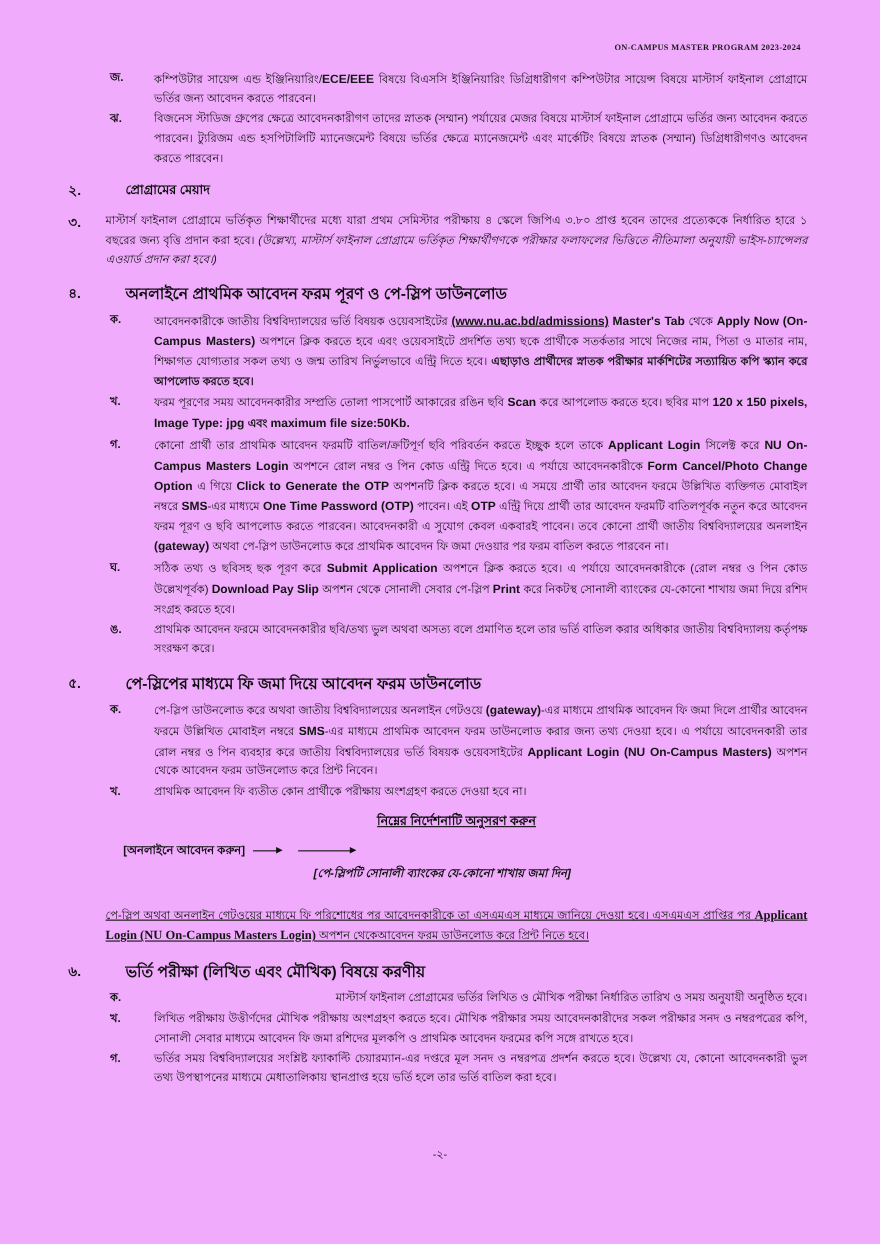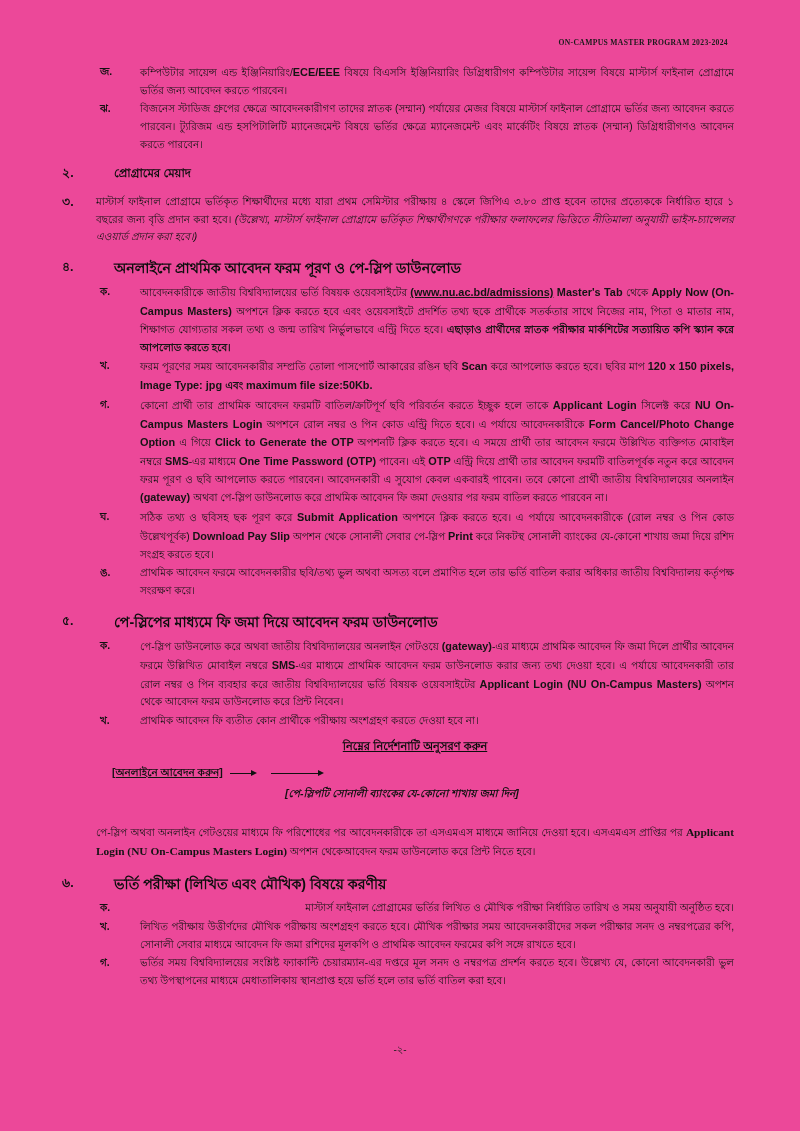--- a/index.html
+++ b/index.html
@@ -6,21 +6,21 @@
   html, body {
     margin: 0;
     padding: 0;
     background: #c8c8c8;
   }
   .page {
     position: relative;
     width: 800px;
     height: 1131px;
     margin: 0 auto;
-    background: #ec4899;
+    background: #f0abfc;
     box-sizing: border-box;
     font-family: "Liberation Sans", "DejaVu Sans", sans-serif;
     color: #111111;
     overflow: hidden;
   }
   .page-inner {
     position: absolute;
     left: 62px;
     top: 38px;
     width: 672px;
@@ -132,21 +132,21 @@
   }
   .flow-row {
     display: flex;
     align-items: center;
     justify-content: flex-start;
     font-size: 10.5px;
     font-weight: 700;
     color: #111;
     white-space: nowrap;
   }
-  .flow-row.r1 { padding-left: 16px; text-decoration: underline; }
+  .flow-row.r1 { padding-left: 16px; }
   .flow-row.r2 {
     justify-content: center;
     margin-top: 4px;
     padding-right: 26px;
     font-style: italic;
   }
   .flow-box { display: inline-block; }
   .arrow {
     display: inline-flex;
     align-items: center;
@@ -264,21 +264,21 @@
         <span class="arrow">
             <span class="shaft long"></span>
             <span class="head"></span>
           </span>
       </div>
       <div class="flow-row r2">
         <span class="flow-box">[পে-স্লিপটি সোনালী ব্যাংকের যে-কোনো শাখায় জমা দিন]</span>
       </div>
     </div>
 
-    <div class="sec-body" style="margin-top:20px;">
+    <div class="sec-body" style="margin-top:20px;text-decoration:underline;">
       <p class="plain"><span>পে-স্লিপ অথবা অনলাইন গেটওয়ের মাধ্যমে ফি পরিশোধের পর আবেদনকারীকে তা এসএমএস মাধ্যমে জানিয়ে দেওয়া হবে। এসএমএস প্রাপ্তির পর </span><span class="serif-en">Applicant Login (NU On-Campus Masters Login) </span><span>অপশন থেকেআবেদন ফরম ডাউনলোড করে প্রিন্ট নিতে হবে।</span></p>
     </div>
 
     <div class="section" style="margin-top:12px;">
       <span class="sec-num">৬.</span>
       <div class="sec-title">ভর্তি পরীক্ষা (লিখিত এবং মৌখিক) বিষয়ে করণীয়</div>
     </div>
     <div>
       <div class="item">
         <span class="item-letter">ক.</span>

